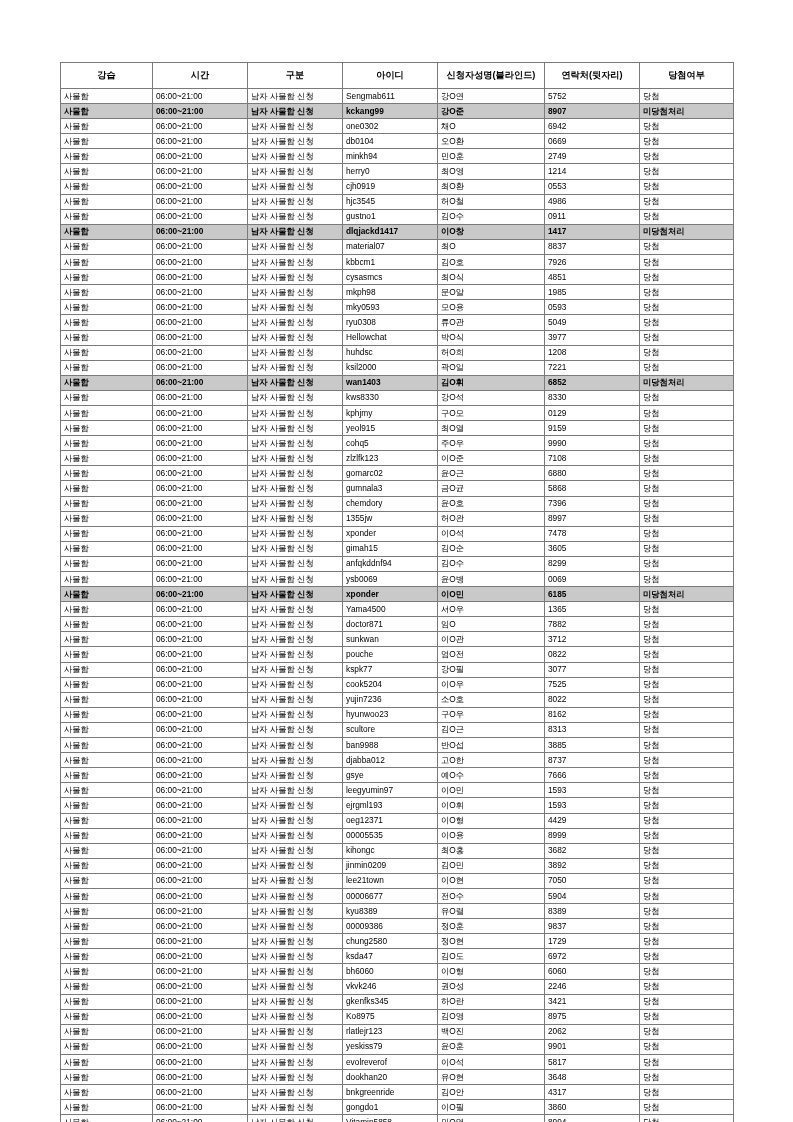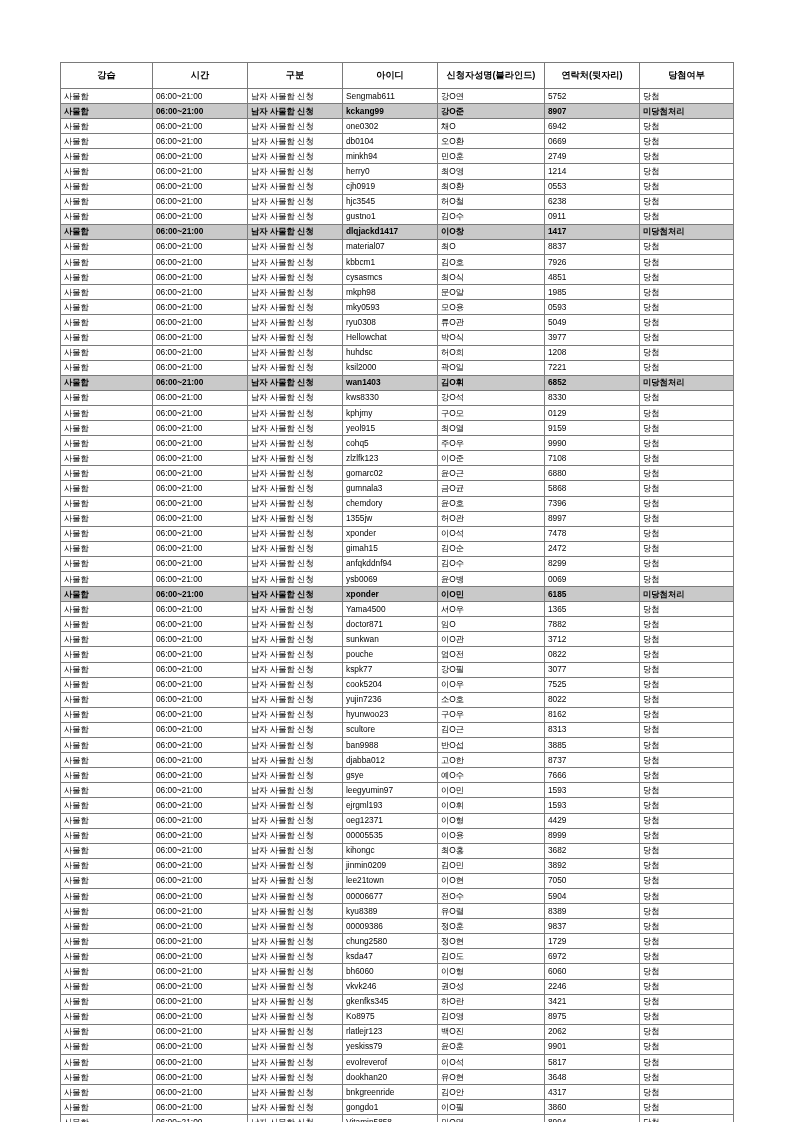--- a/index.html
+++ b/index.html
@@ -153,21 +153,21 @@
           <td class="c-name">최O환</td>
           <td class="c-phone">0553</td>
           <td class="c-result">당첨</td>
         </tr>
         <tr>
           <td class="c-gangseup">사물함</td>
           <td class="c-time">06:00~21:00</td>
           <td class="c-gubun">남자 사물함 신청</td>
           <td class="c-id">hjc3545</td>
           <td class="c-name">허O철</td>
-          <td class="c-phone">6238</td>
+          <td class="c-phone">4986</td>
           <td class="c-result">당첨</td>
         </tr>
         <tr>
           <td class="c-gangseup">사물함</td>
           <td class="c-time">06:00~21:00</td>
           <td class="c-gubun">남자 사물함 신청</td>
           <td class="c-id">gustno1</td>
           <td class="c-name">김O수</td>
           <td class="c-phone">0911</td>
           <td class="c-result">당첨</td>
@@ -360,21 +360,21 @@
           <td class="c-name">이O석</td>
           <td class="c-phone">7478</td>
           <td class="c-result">당첨</td>
         </tr>
         <tr>
           <td class="c-gangseup">사물함</td>
           <td class="c-time">06:00~21:00</td>
           <td class="c-gubun">남자 사물함 신청</td>
           <td class="c-id">gimah15</td>
           <td class="c-name">김O순</td>
-          <td class="c-phone">2472</td>
+          <td class="c-phone">3605</td>
           <td class="c-result">당첨</td>
         </tr>
         <tr>
           <td class="c-gangseup">사물함</td>
           <td class="c-time">06:00~21:00</td>
           <td class="c-gubun">남자 사물함 신청</td>
           <td class="c-id">anfqkddnf94</td>
           <td class="c-name">김O수</td>
           <td class="c-phone">8299</td>
           <td class="c-result">당첨</td>

